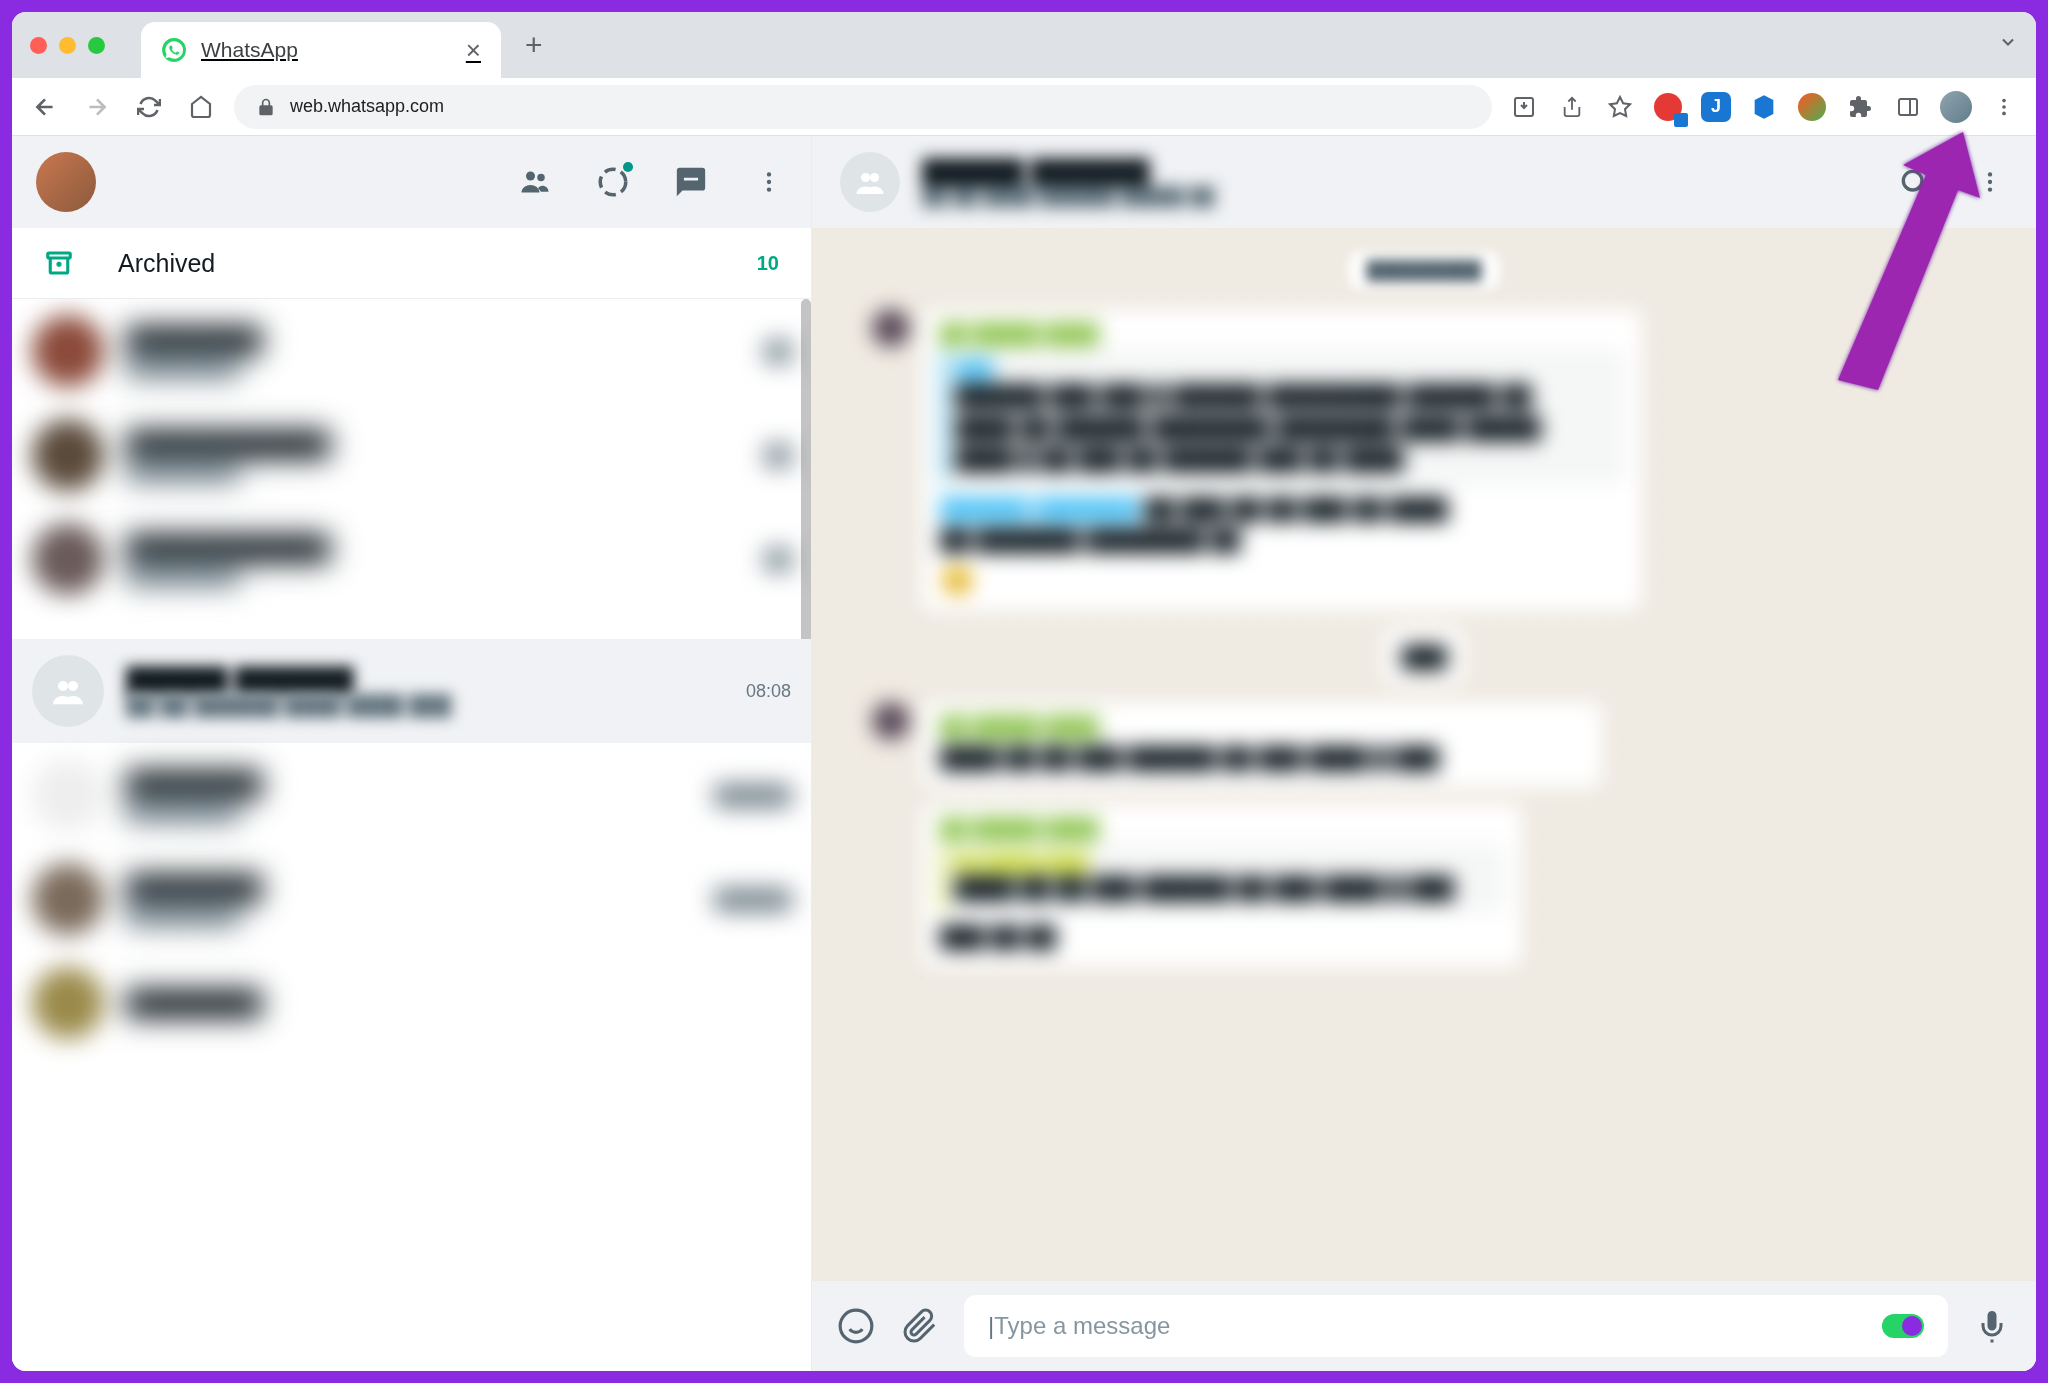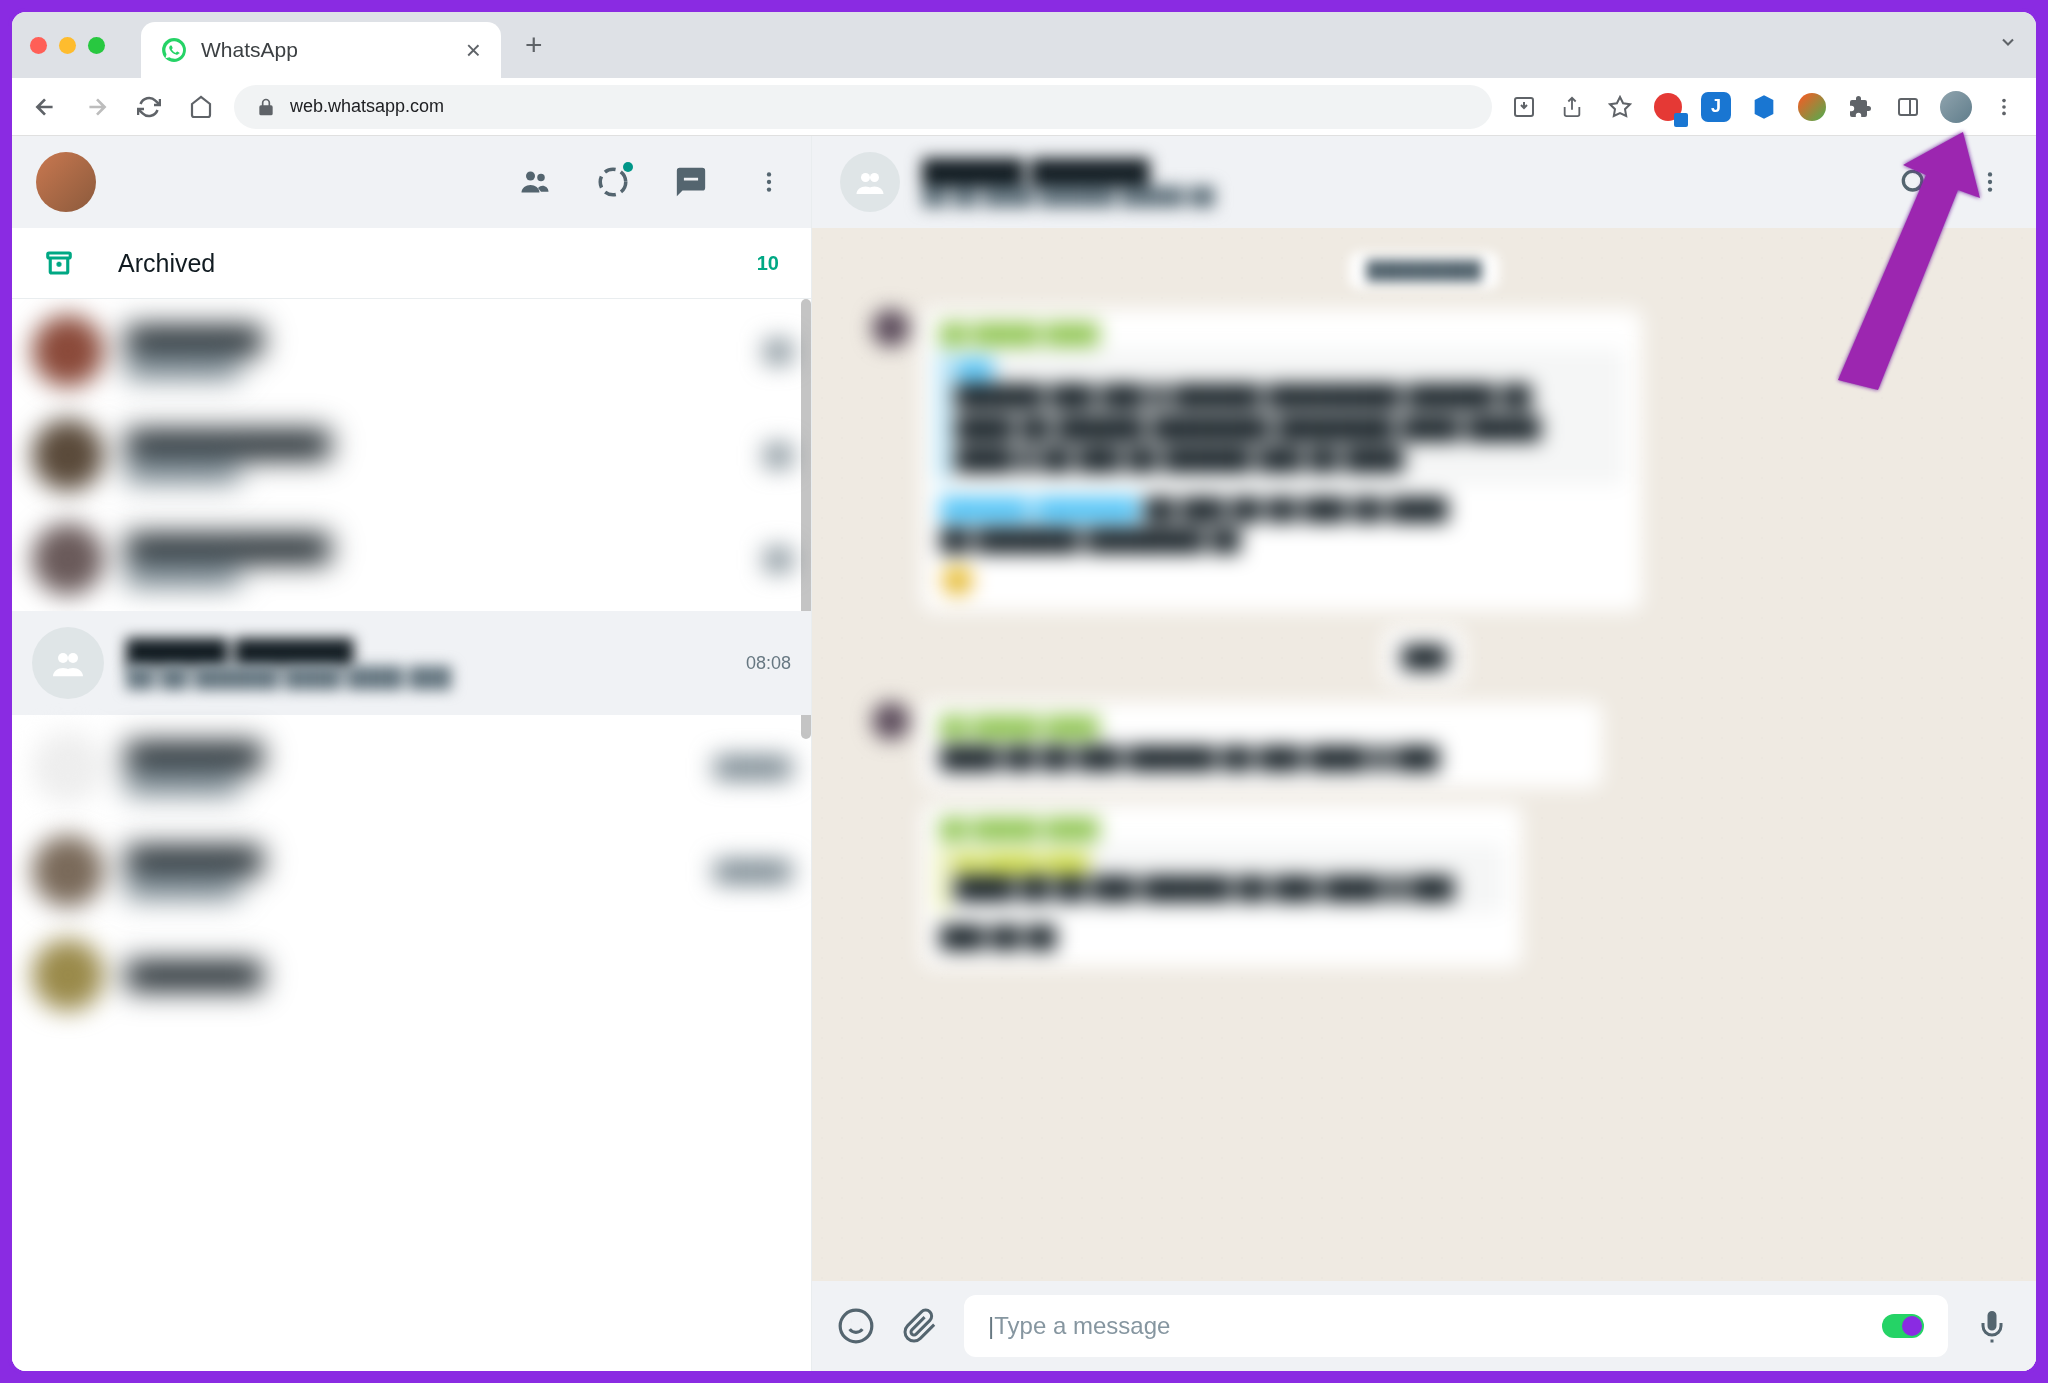--- a/index.html
+++ b/index.html
@@ -36,20 +36,21 @@
 .browser-tab {
   background: #fff;
   border-radius: 14px 14px 0 0;
   height: 56px;
   width: 360px;
   display: flex;
   align-items: center;
   padding: 0 20px;
   gap: 14px;
   margin-top: 10px;
+  text-decoration: underline;
 }
 .wa-favicon { width: 26px; height: 26px; }
 .tab-title { font-size: 21px; color: #3c4043; flex: 1; }
 .tab-close { color: #5f6368; font-size: 26px; cursor: pointer; }
 .new-tab { color: #5f6368; font-size: 30px; margin-left: 12px; cursor: pointer; }
 .tabs-dropdown { margin-left: auto; color: #5f6368; font-size: 22px; cursor: pointer; }
 .toolbar {
   background: #fff;
   height: 58px;
   display: flex;
@@ -127,21 +128,21 @@
 .archived-icon {
   width: 30px; height: 30px; color: #00a884;
 }
 .archived-label { font-size: 25px; color: #111b21; flex: 1; }
 .archived-count { color: #00a884; font-size: 20px; font-weight: 700; }
 .chat-list { flex: 1; overflow-y: auto; position: relative; }
 .chat-item {
   display: flex; align-items: center; padding: 16px 20px; gap: 22px;
   cursor: pointer; filter: blur(12px);
 }
-.chat-item.selected { background: #f0f2f5; filter: blur(0); }
+.chat-item.selected { background: #f0f2f5; filter: blur(0); margin-top: 28px; }
 .chat-avatar {
   width: 72px; height: 72px; border-radius: 50%; background: #ddd;
   flex-shrink: 0;
 }
 .chat-avatar.group { background: #dfe5e7; display:flex; align-items:center; justify-content:center; color:#fff;}
 .chat-info { flex: 1; min-width: 0; }
 .chat-name { font-size: 24px; color: #111b21; filter: blur(8px); }
 .chat-preview { font-size: 20px; color: #667781; filter: blur(8px); }
 .chat-item.selected .chat-name { filter: blur(7px); }
 .chat-item.selected .chat-preview { filter: blur(7px); }

